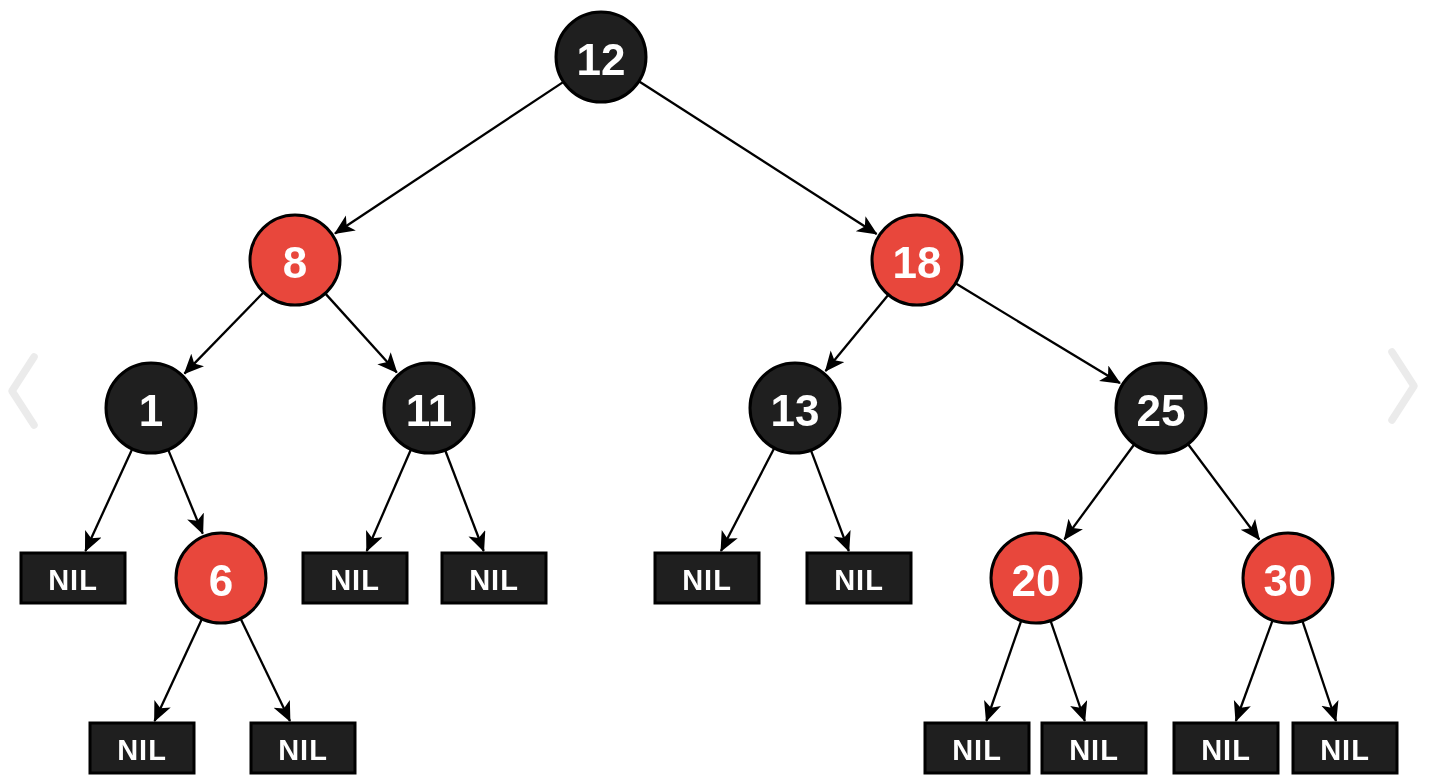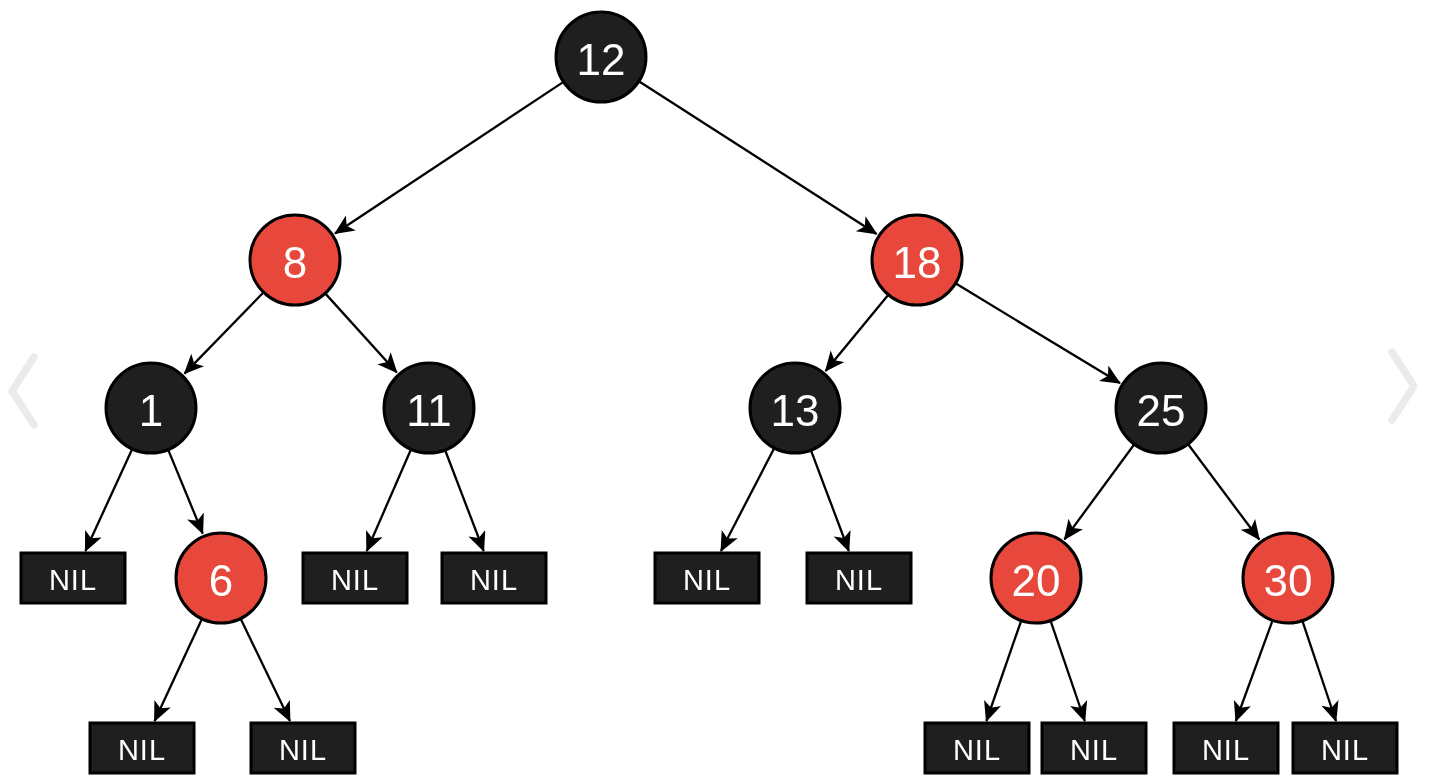--- a/index.html
+++ b/index.html
@@ -6,20 +6,21 @@
   body {
     font-family: "Liberation Sans", "DejaVu Sans", sans-serif;
     background: #ffffff;
   }
   .stage {
     position: relative;
     width: 1427px;
     height: 776px;
     background: #ffffff;
     overflow: hidden;
+    font-weight: bold;
   }
   .diagram-svg {
     position: absolute;
     left: 0;
     top: 0;
     display: block;
   }
   .carousel-nav {
     position: absolute;
     background: transparent;

